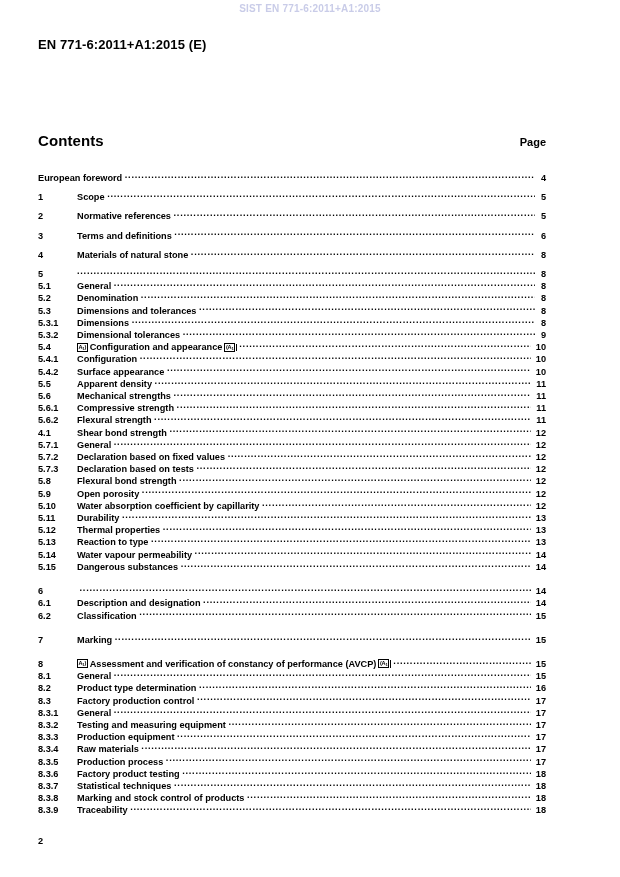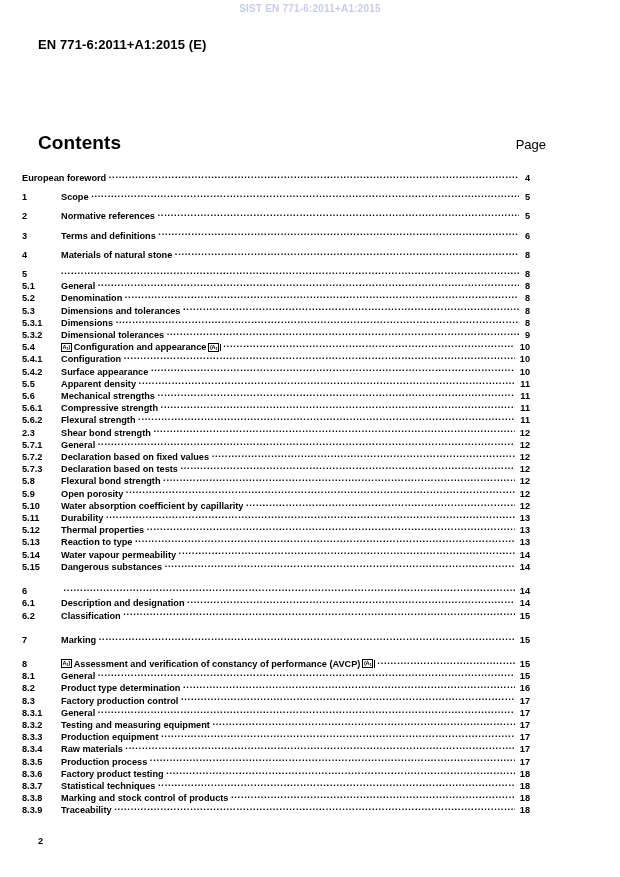--- a/index.html
+++ b/index.html
@@ -51,34 +51,34 @@
   .contents-row {
     position: absolute;
     top: 132px;
     left: 38px;
     width: 508px;
     display: flex;
     align-items: baseline;
     justify-content: space-between;
   }
   .contents-title {
-    font-size: 19px;
+    font-size: 15px;
     font-weight: bold;
     letter-spacing: 0.1px;
   }
   .page-word {
-    font-size: 13px;
-    font-weight: normal;
+    font-size: 11px;
+    font-weight: bold;
   }
 
   
   .toc {
     position: absolute;
     top: 172px;
-    left: 22px;
+    left: 38px;
     width: 508px;
   }
 
   .toc-entry {
     display: flex;
     align-items: baseline;
     font-size: 9.2px;
     font-weight: bold;
     line-height: 11.2px;
     white-space: nowrap;
@@ -288,21 +288,21 @@
         <span class="toc-dots"></span>
         <span class="toc-pg wide">11</span>
       </div>
       <div class="toc-entry">
         <span class="toc-num">5.6.2</span>
         <span class="toc-label"><span>Flexural strength</span><span>&nbsp;</span></span>
         <span class="toc-dots"></span>
         <span class="toc-pg wide">11</span>
       </div>
       <div class="toc-entry">
-        <span class="toc-num">2.3</span>
+        <span class="toc-num">4.1</span>
         <span class="toc-label"><span>Shear bond strength</span><span>&nbsp;</span></span>
         <span class="toc-dots"></span>
         <span class="toc-pg wide">12</span>
       </div>
       <div class="toc-entry">
         <span class="toc-num">5.7.1</span>
         <span class="toc-label"><span>General</span><span>&nbsp;</span></span>
         <span class="toc-dots"></span>
         <span class="toc-pg wide">12</span>
       </div>

